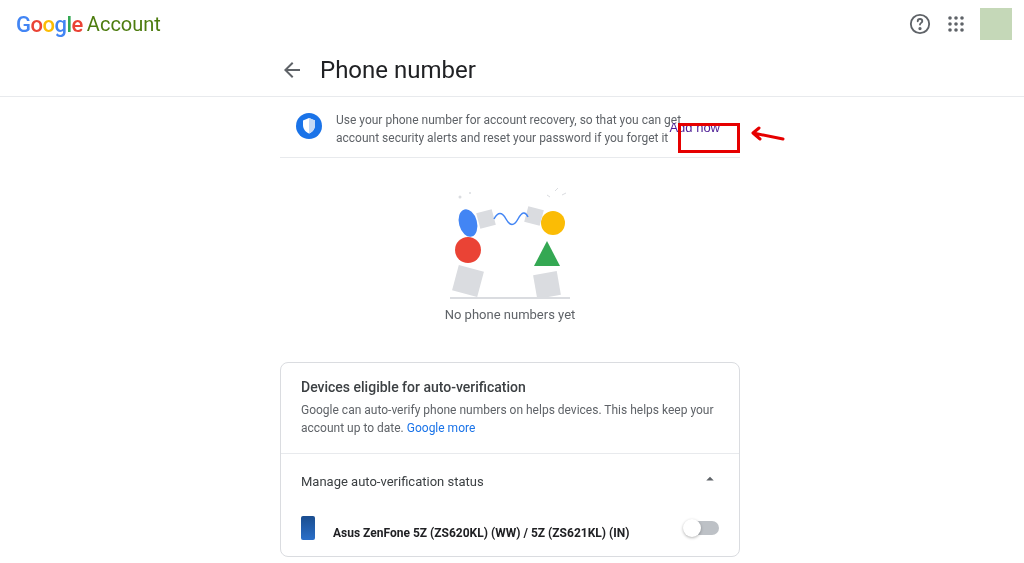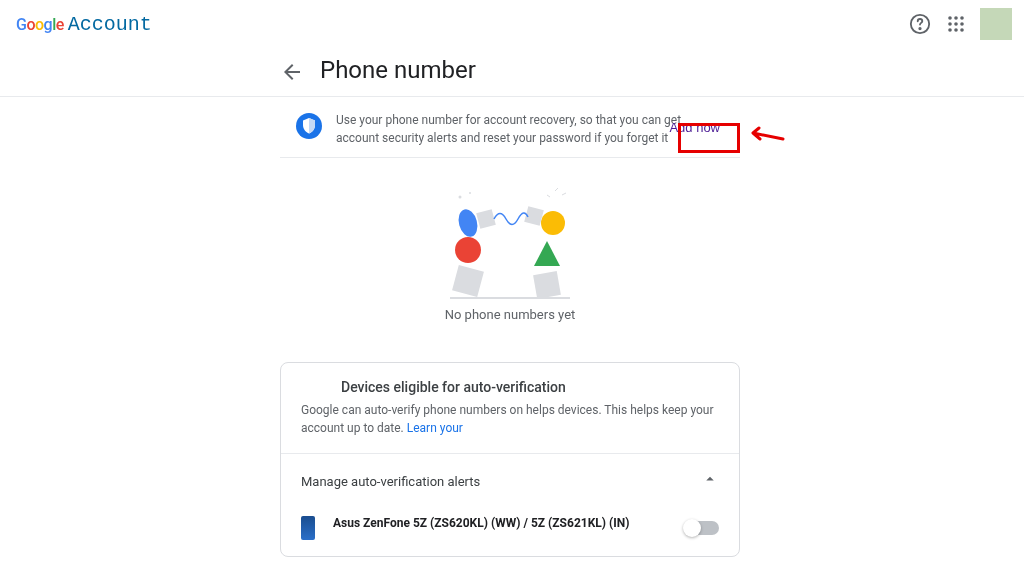--- a/index.html
+++ b/index.html
@@ -21,33 +21,32 @@
       align-items: center;
       justify-content: space-between;
       padding: 0 12px 0 16px;
     }
     .logo-area {
       display: flex;
       align-items: center;
       gap: 4px;
     }
     .google-logo {
-      font-size: 16px;
+      font-size: 22px;
       font-weight: 500;
       letter-spacing: -0.5px;
     }
     .g-b { color: #4285F4; }
     .g-r { color: #EA4335; }
     .g-y { color: #FBBC05; }
     .g-g { color: #34A853; }
     .account-text {
       font-size: 20px;
-      color: #0369a1;
+      color: #4d7c0f;
       font-weight: 400;
-      font-family: Liberation Mono, monospace;
     }
     .header-right {
       display: flex;
       align-items: center;
       gap: 12px;
     }
     .help-icon, .apps-icon {
       width: 24px;
       height: 24px;
       cursor: pointer;
@@ -57,21 +56,21 @@
       justify-content: center;
     }
     .avatar {
       width: 32px;
       height: 32px;
       background: #c5d8b8;
       cursor: pointer;
     }
     .title-bar {
       display: flex;
-      align-items: flex-end;
+      align-items: center;
       padding: 8px 10px 12px 280px;
       border-bottom: 1px solid #e8eaed;
     }
     .back-arrow {
       width: 24px;
       height: 24px;
       color: #5f6368;
       cursor: pointer;
       margin-right: 16px;
     }
@@ -149,21 +148,20 @@
       border: 1px solid #dadce0;
       border-radius: 8px;
       padding: 16px 20px;
       margin-top: 20px;
     }
     .devices-title {
       font-size: 14px;
       font-weight: 500;
       color: #3c4043;
       margin-bottom: 6px;
-      margin-left: 40px;
     }
     .devices-desc {
       font-size: 12px;
       color: #5f6368;
       line-height: 1.5;
     }
     .learn-more {
       color: #1a73e8;
       text-decoration: none;
     }
@@ -186,21 +184,21 @@
       color: #5f6368;
     }
     .device-row {
       display: flex;
       align-items: center;
       justify-content: space-between;
       padding: 24px 0 0;
     }
     .device-left {
       display: flex;
-      align-items: flex-start;
+      align-items: flex-end;
       gap: 18px;
     }
     .device-icon {
       width: 14px;
       height: 24px;
       background: linear-gradient(#1a4d8f, #2a6fc9);
       border-radius: 2px;
     }
     .device-name {
       font-size: 12px;
@@ -309,25 +307,25 @@
         <line x1="152" y1="22" x2="156" y2="20" stroke="#dadce0" stroke-width="1"></line>
         <line x1="140" y1="24" x2="137" y2="22" stroke="#dadce0" stroke-width="1"></line>
       </svg>
     </div>
     <div class="no-phone-text">No phone numbers yet</div>
   </div>
 
   <div class="devices-card">
     <div class="devices-title">Devices eligible for auto-verification</div>
     <div class="devices-desc">
-      <span>Google can auto-verify phone numbers on helps devices. This helps keep your account up to date. </span><a href="#" class="learn-more">Learn your</a>
+      <span>Google can auto-verify phone numbers on helps devices. This helps keep your account up to date. </span><a href="#" class="learn-more">Google more</a>
     </div>
     <div class="manage-divider"></div>
     <div class="manage-row">
-      <span class="manage-label">Manage auto-verification alerts</span>
+      <span class="manage-label">Manage auto-verification status</span>
       <span class="chevron">
         <svg width="18" height="18" viewBox="0 0 24 24" fill="#5f6368">
             <path d="M7 14l5-5 5 5z"></path>
           </svg>
       </span>
     </div>
     <div class="device-row">
       <div class="device-left">
         <div class="device-icon"></div>
         <span class="device-name">Asus ZenFone 5Z (ZS620KL) (WW) / 5Z (ZS621KL) (IN)</span>

